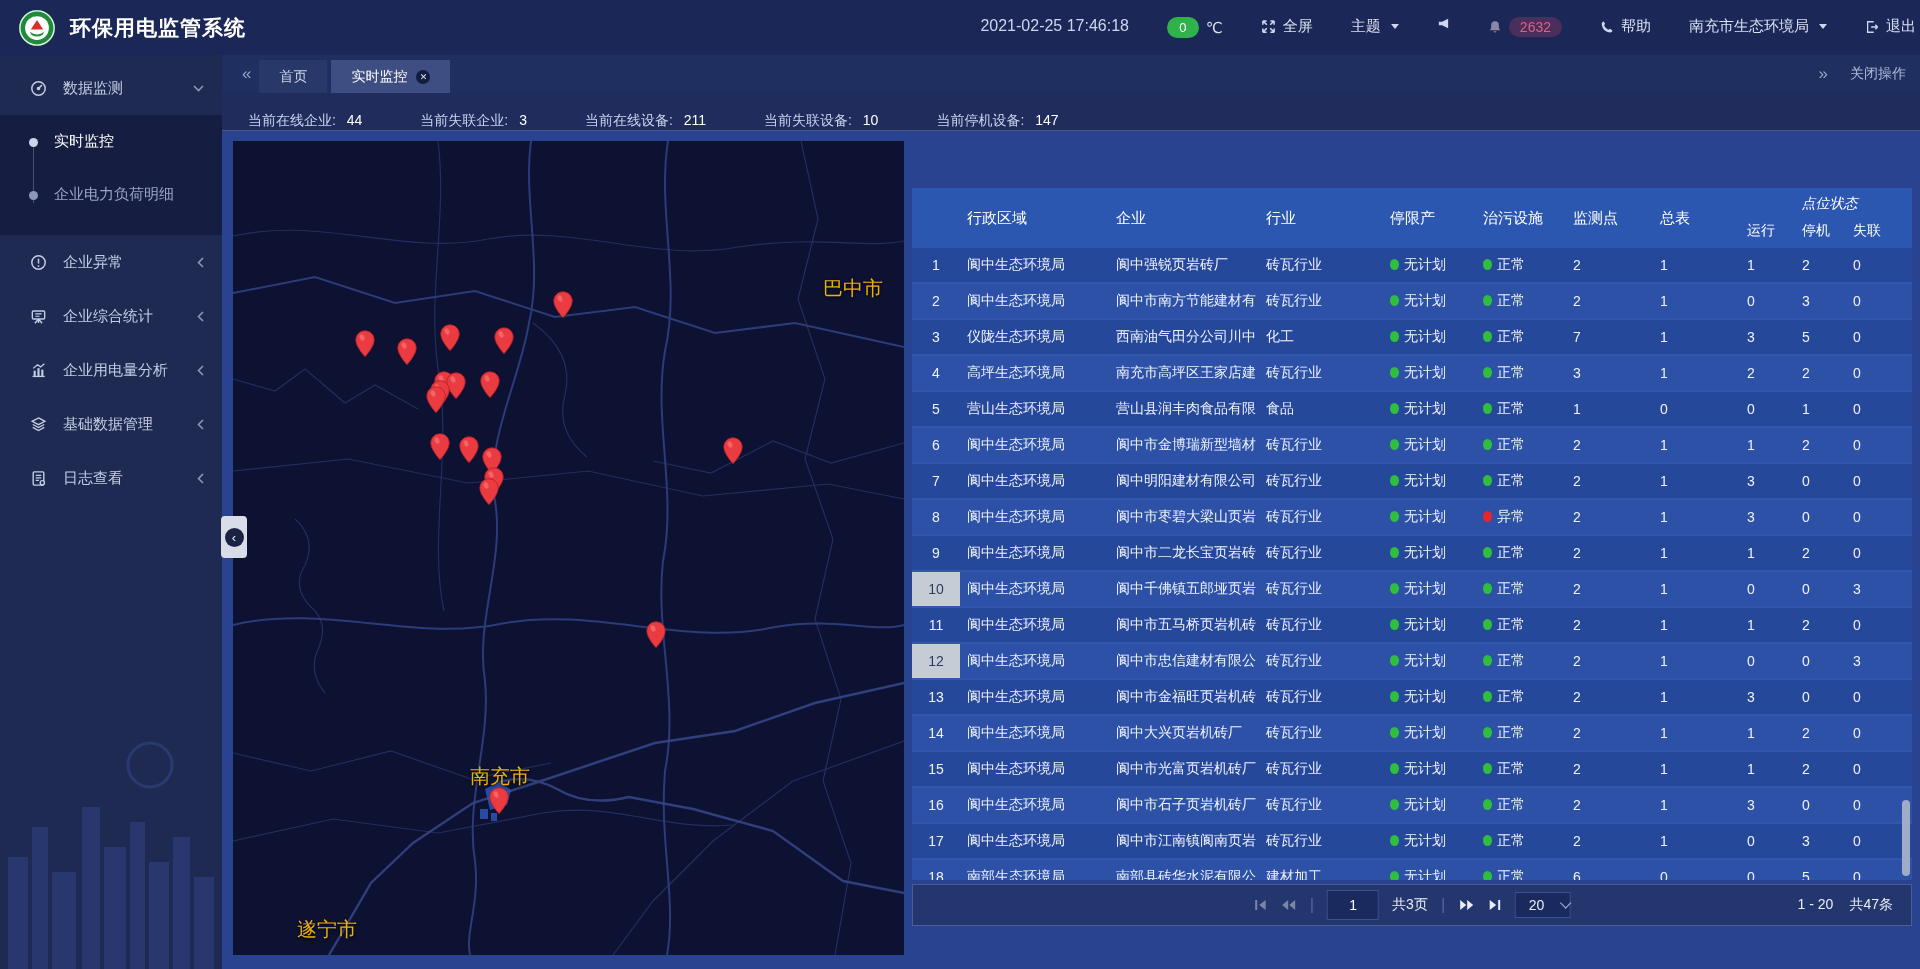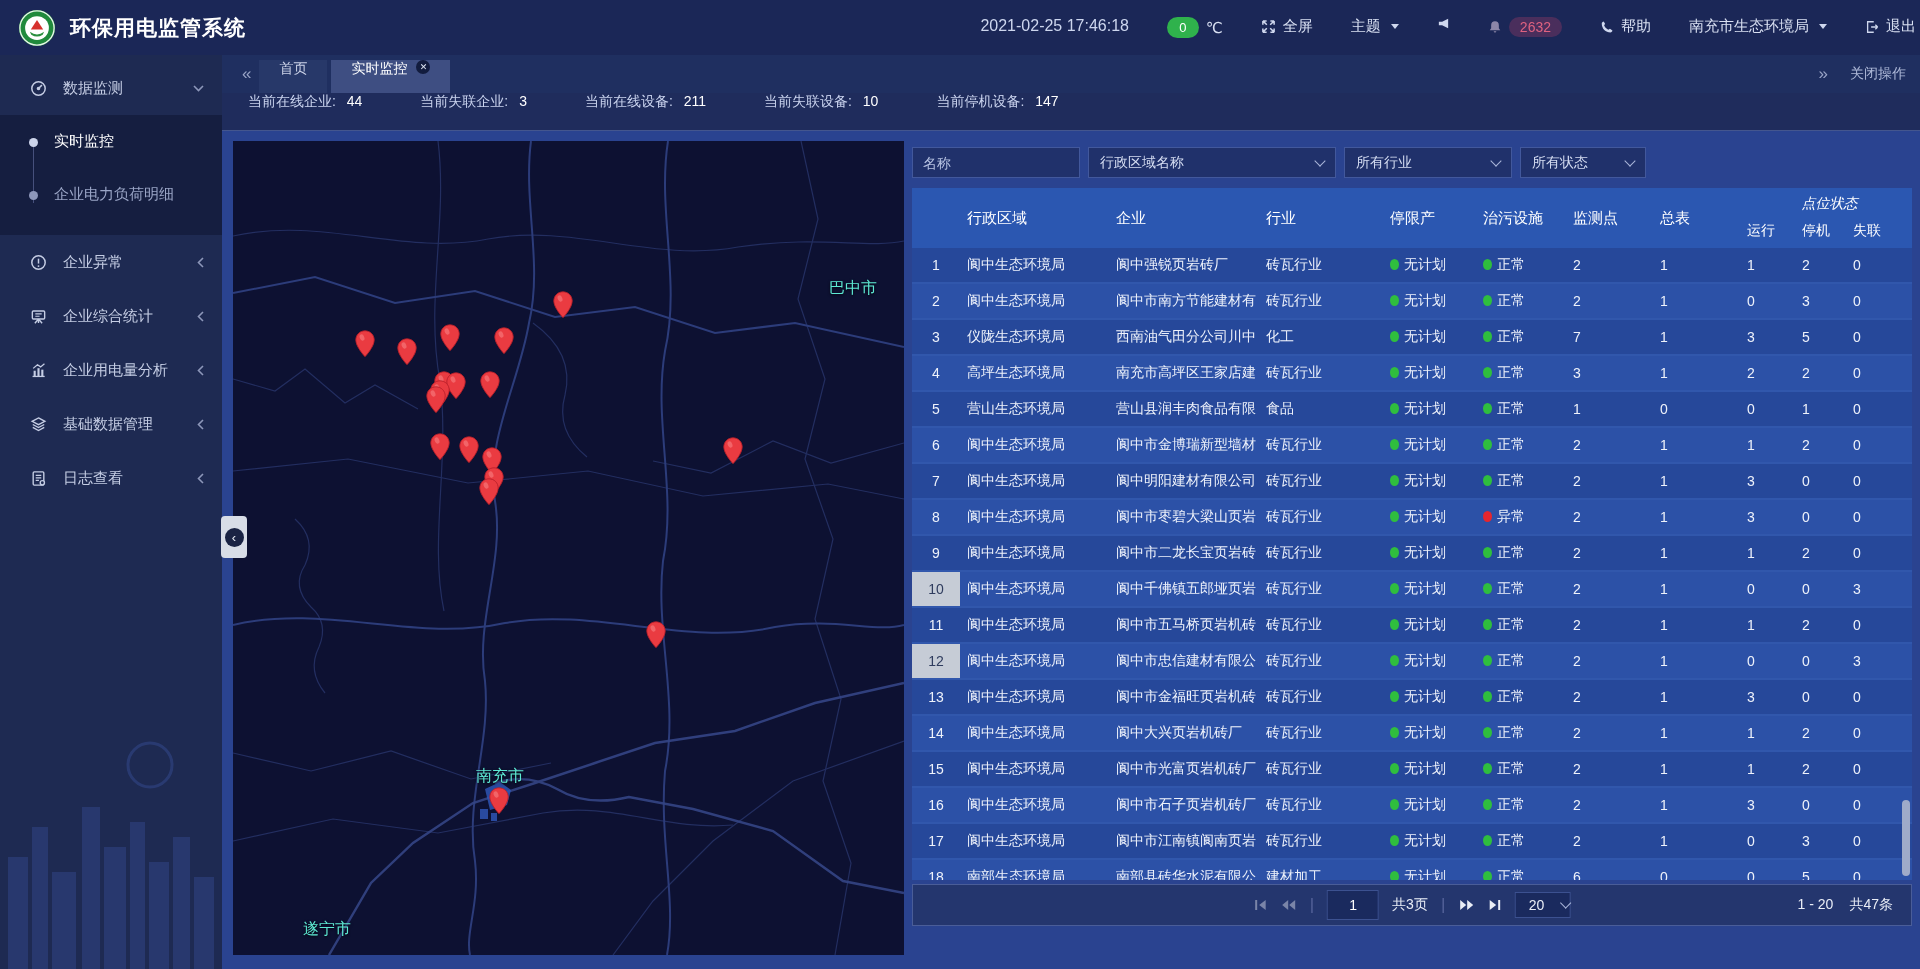--- a/index.html
+++ b/index.html
@@ -34,38 +34,38 @@
   .smi .bullet{position:absolute;left:29px;top:50%;margin-top:-4px;width:9px;height:9px;border-radius:50%;background:#8d97ba}
   .smi.active{color:#ffffff}
   .smi.active .bullet{background:#ccd4ea}
   .watermark{position:absolute;left:0;bottom:0;pointer-events:none}
 
   
   .tabbar{position:absolute;left:222px;top:55px;right:0;height:38px;background:#1f2f60;
           display:flex;align-items:flex-end;box-sizing:border-box;padding:0 14px}
   .tab-nav{color:#99a4c6;align-self:center;margin:0 12px 0 6px;cursor:pointer;font-size:17px;letter-spacing:-4px}
   .tab{height:33px;box-sizing:border-box;padding:0 20px;background:#273869;color:#ccd3e8;font-size:14px;
-       margin-right:4px;cursor:pointer;display:flex;gap:9px}
+       margin-right:4px;cursor:pointer;display:flex;align-items:center;gap:9px}
   .tab.active{background:#3e4e82;color:#fff}
   .tab-close{width:14px;height:14px;border-radius:50%;background:#121c3e;color:#dfe5f2;font-size:9px;
              line-height:14px;text-align:center;cursor:pointer}
   .tabbar-right{margin-left:auto;display:flex;align-items:center;gap:20px;align-self:center;color:#aeb9d8;font-size:14px}
   .tab-nav.fwd{margin:0 6px 0 0}
   .close-ops{cursor:pointer}
 
   
   .statsbar{position:absolute;left:222px;top:93px;right:0;height:38px;background:#1f2c5c;
-            border-bottom:1px solid #44568e;display:flex;align-items:flex-start;gap:58px;
+            border-bottom:1px solid #44568e;display:flex;align-items:flex-end;gap:58px;
             padding-left:26px;font-size:14px;color:#c9d3ee;box-sizing:border-box;white-space:nowrap}
   .stat-value{color:#fff;margin-left:7px}
 
   
   .map{position:absolute;left:233px;top:141px;width:671px;height:814px;background:#0d1132;overflow:hidden;cursor:grab}
   .map svg.roads{position:absolute;left:0;top:0}
-  .map-label{position:absolute;transform:translate(-50%,-50%);font-size:16px;color:#5eead4;
+  .map-label{position:absolute;transform:translate(-50%,-50%);font-size:20px;color:#eab308;
              text-shadow:0 1px 3px rgba(0,0,0,.85);white-space:nowrap;pointer-events:none}
   .pin{position:absolute;width:21px;height:28px;transform:translate(-50%,-93%);cursor:pointer}
   .collapse-tab{position:absolute;left:221px;top:516px;width:26px;height:42px;background:#d8dde7;
                 border-radius:4px;display:flex;align-items:center;justify-content:center;cursor:pointer;z-index:6}
   .collapse-circle{width:19px;height:19px;border-radius:50%;background:#1a2344;color:#e8ecf5;
                    display:flex;align-items:center;justify-content:center;font-size:13px;line-height:1}
 
   
   .filters{position:absolute;left:912px;top:147px;display:flex;gap:8px}
   .f-input{width:168px;height:31px;background:#20316b;border:1px solid #42589c;box-sizing:border-box;
@@ -486,35 +486,20 @@
       <ellipse cx="8.6" cy="8.6" rx="2.6" ry="3.8" fill="#f3696d" opacity="0.9" transform="rotate(-22 8.6 8.6)"></ellipse>
     </svg>
   </span>
       </div>
   </div>
 
   <div class="collapse-tab">
     <span class="collapse-circle">‹</span>
   </div>
 
-  <div class="filters">
-    <input class="f-input" placeholder="名称" style="">
-    <div class="f-select" style="width:248px">
-      <span>行政区域名称</span>
-      <span class="chev-down"></span>
-    </div>
-    <div class="f-select" style="width:168px">
-      <span>所有行业</span>
-      <span class="chev-down"></span>
-    </div>
-    <div class="f-select" style="width:126px">
-      <span>所有状态</span>
-      <span class="chev-down"></span>
-    </div>
-  </div>
 
   <div class="thead">
     <div class="th"></div>
     <div class="th">行政区域</div>
     <div class="th">企业</div>
     <div class="th">行业</div>
     <div class="th">停限产</div>
     <div class="th">治污设施</div>
     <div class="th">监测点</div>
     <div class="th">总表</div>

